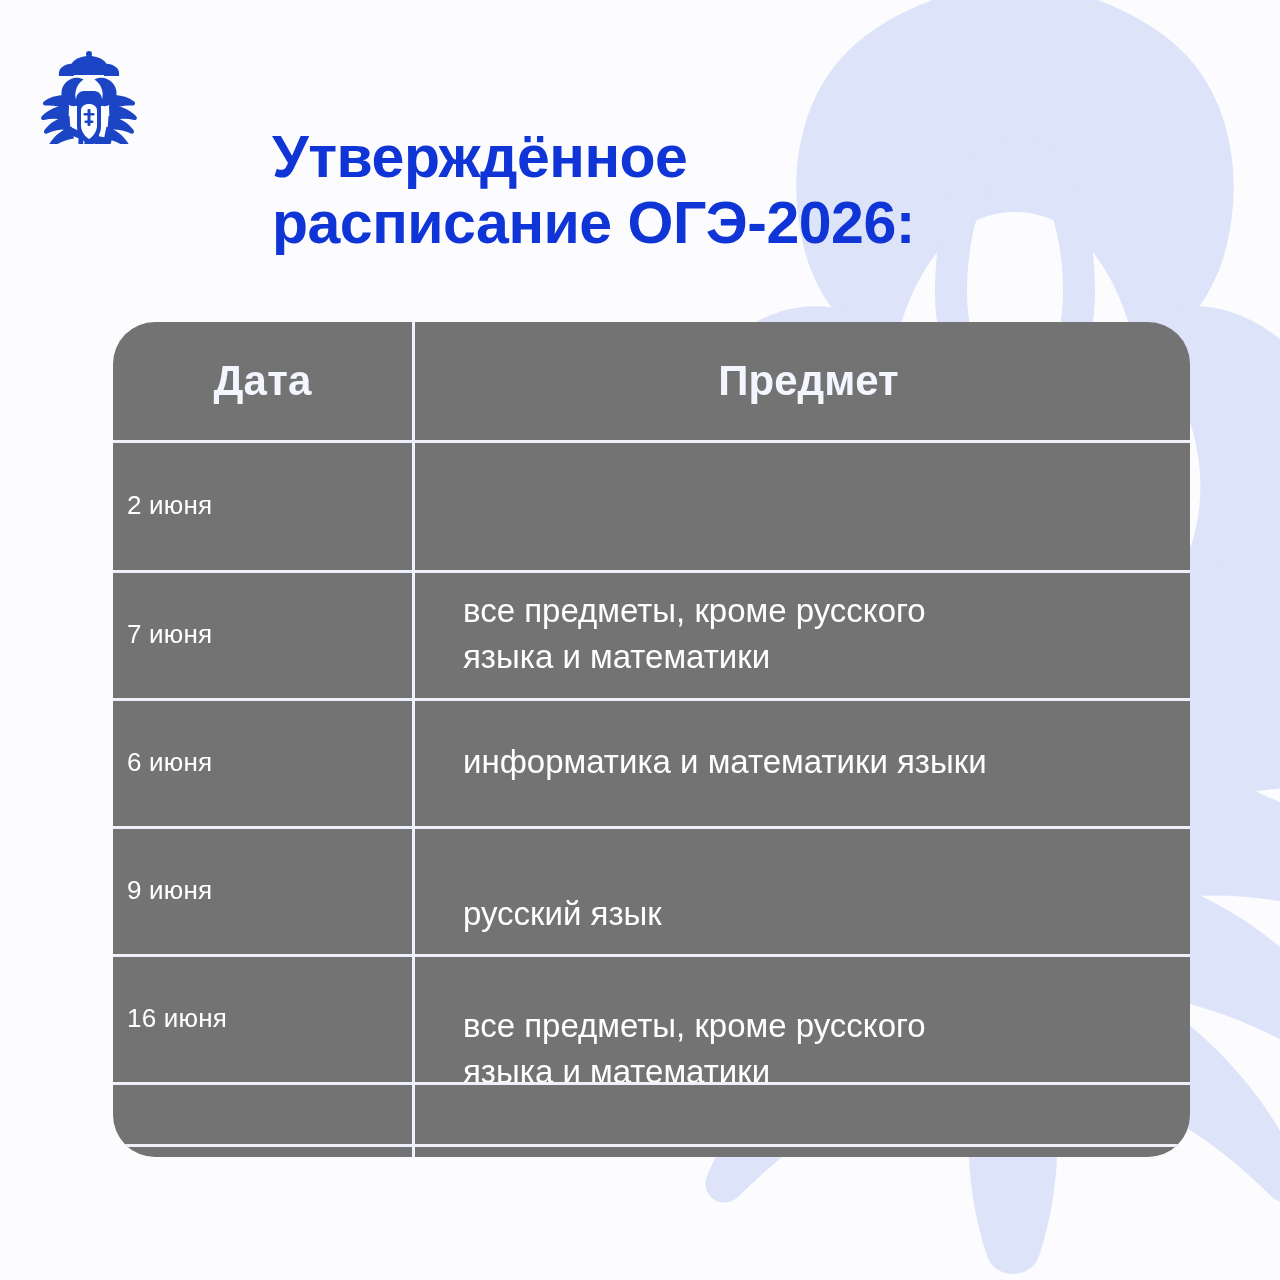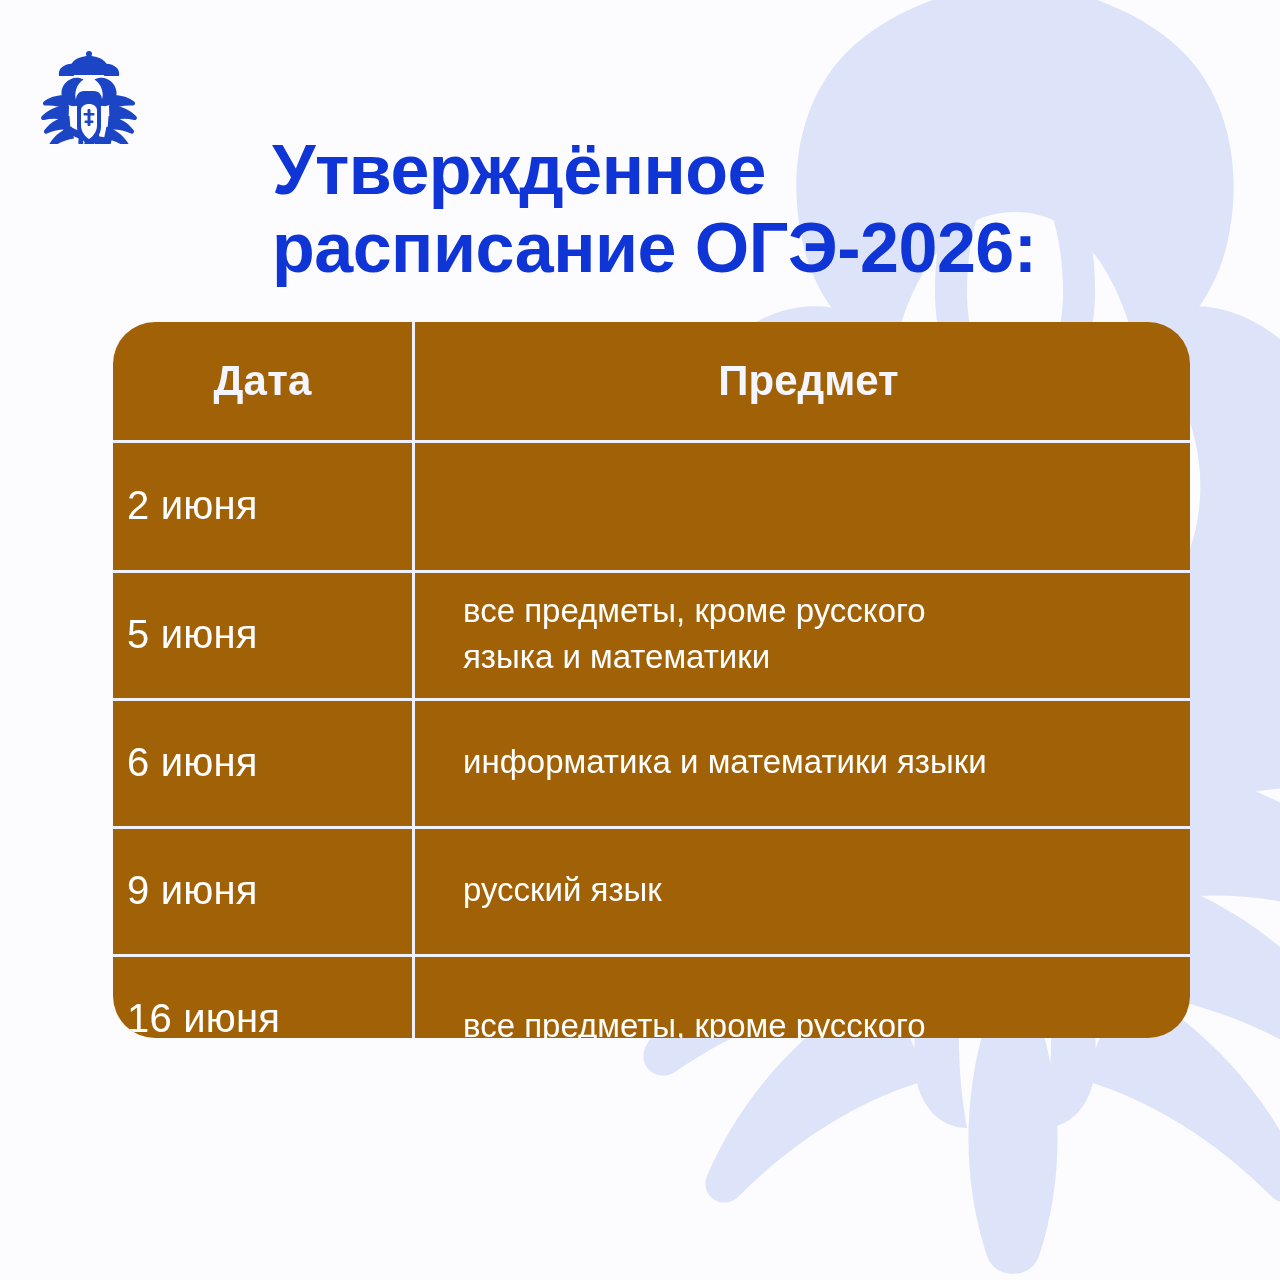--- a/index.html
+++ b/index.html
@@ -45,35 +45,35 @@
   #emblem-logo svg { display: block; width: 100%; height: 100%; }
 
   
   #page-title {
     position: absolute;
     left: 272px;
     top: 84px;
     width: 960px;
     z-index: 2;
     color: #1035d6;
-    font-size: 70px;
+    font-size: 59px;
     font-weight: bold;
     line-height: 1.12;
     letter-spacing: -0.5px;
     white-space: pre-line;
   }
 
   
   #schedule-table {
     position: absolute;
     left: 113px;
     top: 322px;
     width: 1077px;
-    height: 716px;
-    background: #a16207;
+    height: 835px;
+    background: #737373;
     border-radius: 42px;
     overflow: hidden;
     z-index: 2;
   }
   
   .col-divider {
     position: absolute;
     top: 0;
     bottom: 0;
     left: 299px;
@@ -95,21 +95,21 @@
     position: absolute;
     display: flex;
     align-items: center;
     color: #ffffff;
     box-sizing: border-box;
   }
   .date-cell {
     left: 0;
     width: 299px;
     padding-left: 14px;
-    font-size: 40px;
+    font-size: 26px;
     font-weight: 400;
     letter-spacing: 0.2px;
     z-index: 5;
   }
   .subject-cell {
     left: 302px;
     width: 775px;
     padding-left: 48px;
     padding-right: 24px;
     font-size: 33px;
@@ -234,28 +234,28 @@
   <div class="row-divider" style="top:504px"></div>
   <div class="row-divider" style="top:632px"></div>
   <div class="row-divider" style="top:760px"></div>
   <div class="row-divider" style="top:822px"></div>
 
   <div class="cell date-cell header-cell header-date" style="top:0; height:118px">Дата</div>
   <div class="cell subject-cell header-cell header-subject" style="top:0; height:118px">Предмет</div>
 
   <div class="cell date-cell" style="top:118px; height:130px">2 июня</div>
 
-  <div class="cell date-cell" style="top:248px; height:128px">5 июня</div>
+  <div class="cell date-cell" style="top:248px; height:128px">7 июня</div>
   <div class="cell subject-cell" style="top:248px; height:128px; white-space:pre-line">все предметы, кроме русского
 языка и математики</div>
 
   <div class="cell date-cell" style="top:376px; height:128px">6 июня</div>
   <div class="cell subject-cell" style="top:376px; height:128px; white-space:pre-line">информатика и математики языки</div>
 
   <div class="cell date-cell" style="top:504px; height:128px">9 июня</div>
-  <div class="cell subject-cell" style="top:504px; height:128px; white-space:pre-line">русский язык</div>
+  <div class="cell subject-cell" style="top:528px; height:128px; white-space:pre-line">русский язык</div>
 
   <div class="cell date-cell" style="top:632px; height:128px">16 июня</div>
 
   <div class="cell subject-cell" style="top:632px; height:190px; white-space:pre-line">все предметы, кроме русского
 языка и математики</div>
 
 </section>
 
 </body></html>

